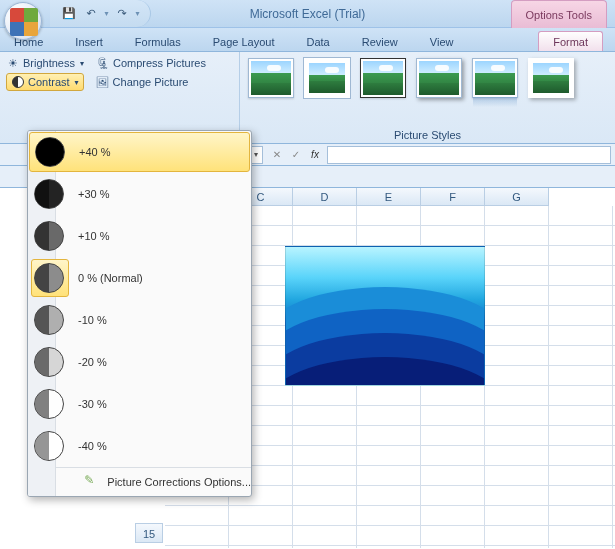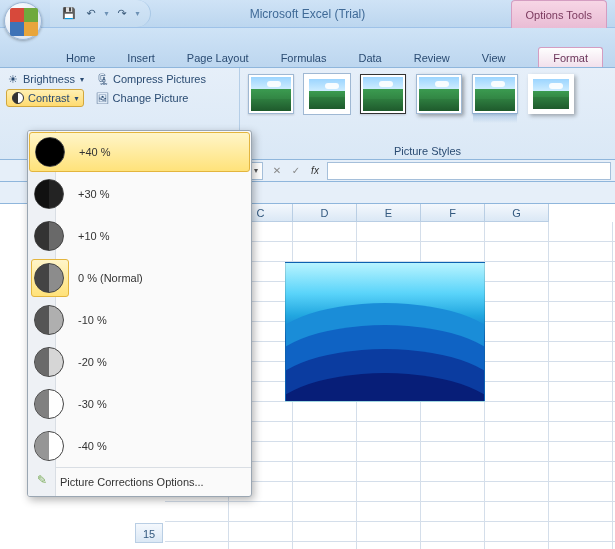--- a/index.html
+++ b/index.html
@@ -18,21 +18,21 @@
 
   .qat { margin-left: 50px; display:flex; align-items:center; gap:4px; padding:0 10px; height:100%; background: linear-gradient(#d4e6f7,#c4dbf0); border-right:1px solid #a9c8e6; border-radius: 0 14px 14px 0 / 0 50% 50% 0; }
   .qat-btn { width:18px; height:18px; display:flex; align-items:center; justify-content:center; font-size:11px; color:#3a5a7a; }
   .qat-sep { width:5px; text-align:center; color:#6d92b5; font-size:8px; }
 
   .title-text { position:absolute; left:0; right:0; top:0; height:28px; display:flex; align-items:center; justify-content:center; font-size:12px; color:#3f6a97; pointer-events:none;}
   
   .picture-tools { position:absolute; right:8px; top:0; height:28px; display:flex; align-items:center; padding:0 14px; background: linear-gradient(#f7d6e5,#e9bcd5); border:1px solid #d49dc1; border-bottom:none; border-radius: 4px 4px 0 0; font-size:11px; color:#7b3a5e;}
 
   
-  .tabsbar { height: 40px; background: linear-gradient(#cfe3f6,#bcd6ef); display:flex; align-items:flex-end; padding-left:52px; gap:4px; border-bottom:1px solid #8fb6dc;}
+  .tabsbar { height: 24px; background: linear-gradient(#cfe3f6,#bcd6ef); display:flex; align-items:flex-end; gap:4px; border-bottom:1px solid #8fb6dc;}
   .tab { padding: 4px 14px 3px; font-size:11px; color:#2a4b72; border-radius:3px 3px 0 0; }
   .tab.context { background: linear-gradient(#fefefe,#f2e0ec); border:1px solid #d49dc1; border-bottom:none; color:#6c355a; position:absolute; right:12px;margin-top:32px;}
   
   
   .ribbon { height: 92px; background: linear-gradient(#e6eff9,#dae8f6); border-bottom:1px solid #8fb6dc; display:flex; }
   .group-adjust { width: 240px; padding:4px 6px; border-right:1px solid #b5cee7; display:flex; flex-direction:column; gap:3px;}
   .adj-row { display:flex; gap:12px; align-items:center;}
   .adj-item { display:flex; align-items:center; gap:3px; font-size:11px; color:#2a4b72;}
   .adj-item.pressed { background: linear-gradient(#fff0b3,#ffdb70); border:1px solid #d1a73e; border-radius:3px; padding:1px 4px;}
   .adj-icon { width:14px; height:14px; display:inline-flex; align-items:center; justify-content:center;}
@@ -85,21 +85,21 @@
   
   .dropdown { position:absolute; left:3px; top:130px; width:225px; background:#fafafa; border:1px solid #9aa6b2; box-shadow: 2px 3px 8px rgba(0,0,0,.3); z-index:50; border-radius:3px; overflow:hidden;margin-left:24px;}
   .dd-gutter { position:absolute; left:0; top:0; bottom:0; width:28px; background:#eef1f5; border-right:1px solid #d9dee4;}
   .dd-item { position:relative; display:flex; align-items:center; height:42px; padding-left:6px; gap:14px;}
   .dd-item.hover { background: linear-gradient(#fff5c8,#ffe27a); border:1px solid #e3b53e; border-radius:3px; margin:1px; padding-left:5px; height:40px;}
   .dd-item.selected::before { content:""; position:absolute; left:3px; width:36px; height:36px; border:1px solid #e3b53e; background:linear-gradient(#fff5c8,#ffe27a); border-radius:3px;}
   .dd-contrast-icon { width:30px; height:30px; border-radius:50%; border:1px solid #444; position:relative; z-index:1; background:#fff;}
   .dd-contrast-icon .half { position:absolute; left:0; top:0; bottom:0; width:50%; border-radius:15px 0 0 15px;}
   .dd-label { font-size:11px; color:#333; z-index:1;}
   .dd-sep { height:1px; background:#d9dee4; margin-left:28px;}
-  .dd-footer { position:relative; display:flex; align-items:center; height:28px; padding-left:8px; gap:8px; font-size:11px; color:#333;}
+  .dd-footer { position:relative; display:flex; align-items:center; height:28px; padding-left:8px; gap:8px; font-size:11px; color:#333;justify-content:flex-end;}
   .dd-footer .ico { width:16px; height:16px; position:relative;}
   .dd-footer .ico::before{ content:"✎"; font-size:12px; color:#7a5; position:absolute; left:1px; top:-1px;}
   
   
   .rh-stub { position:absolute; left:135px; top:523px; width:28px; height:20px; background:linear-gradient(#f4f8fd,#dbe8f5); border:1px solid #b9cee4; text-align:center; line-height:20px; font-size:11px; color:#33597f;}
 
   
   .wm { position:absolute; right:225px; top:196px; font-size:22px; color:#eee; letter-spacing:1px; pointer-events:none;}
 </style>
 </head>
@@ -121,22 +121,22 @@
     <div class="qat-btn">↷</div>
     <div class="qat-sep">▾</div>
   </div>
   <div class="title-text">Microsoft Excel (Trial)</div>
   <div class="picture-tools">Options Tools</div>
 </div>
 
 <div class="tabsbar">
   <div class="tab">Home</div>
   <div class="tab">Insert</div>
+  <div class="tab">Formulas</div>
   <div class="tab">Page Layout</div>
-  <div class="tab">Formulas</div>
   <div class="tab">Data</div>
   <div class="tab">Review</div>
   <div class="tab">View</div>
   <div class="tab context">Format</div>
 </div>
 
 <div class="ribbon">
   <div class="group-adjust">
     <div class="adj-row">
       <div class="adj-item">

